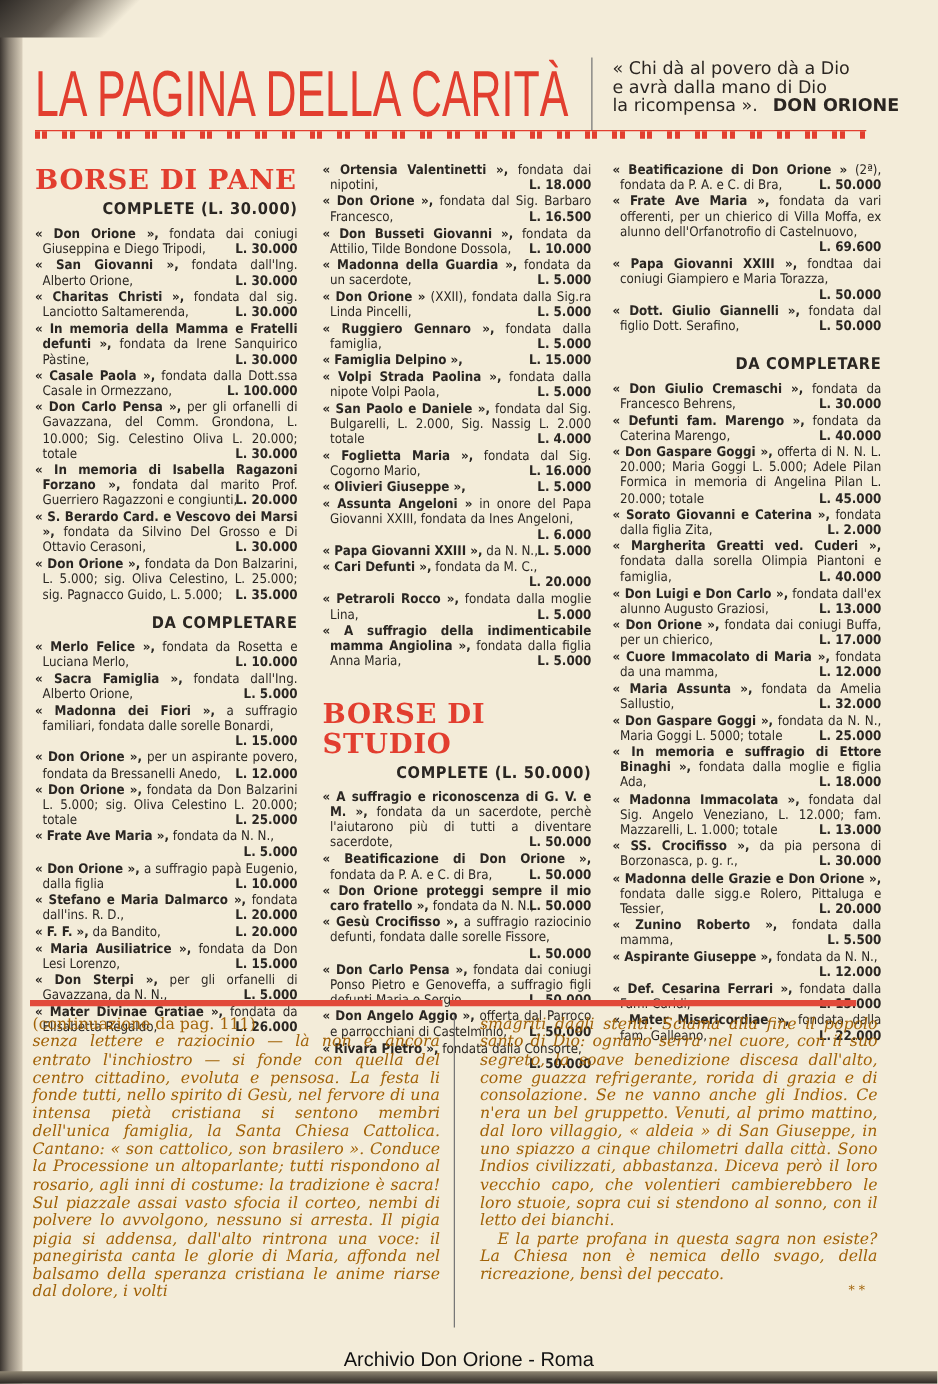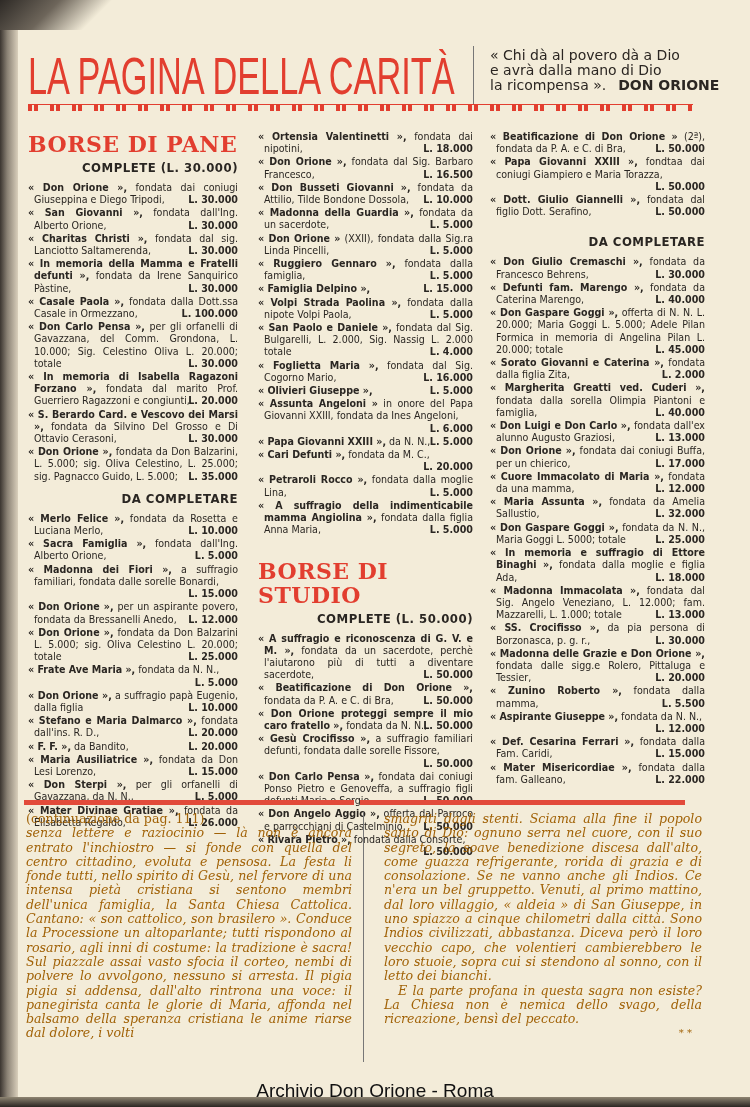--- a/index.html
+++ b/index.html
@@ -85,21 +85,21 @@
     }
     .art-left { left: 26px; width: 326px; }
     .art-right { left: 384px; width: 318px; }
     .art-divider { position: absolute; left: 363px; top: 812px; width: 1px; height: 250px; background: #777; }
     .cont-note { font-style: normal; font-family: "DejaVu Serif", serif; }
     .article p { margin: 0; }
     .article .indent { text-indent: 14px; }
     .stars { text-align: right; font-style: normal; font-size: 10px; padding-right: 10px; }
     .watermark {
       position: absolute; left: 0; width: 750px; top: 1080px; text-align: center;
-      font-family: "Liberation Sans", sans-serif; font-size: 19px; color: #111;
+      font-family: "Liberation Sans", sans-serif; font-size: 16px; color: #111;
     }
   </style>
 </head>
 <body>
 
 <div class="page-shadow-left"></div>
 <div class="page-shadow-top"></div>
 
 <div class="header">
   <div class="main-title">LA PAGINA DELLA CARITÀ</div>
@@ -163,30 +163,31 @@
       <div class="entry"><span class="name">« Petraroli Rocco »,</span><span> fondata dalla moglie Lina,</span> <span class="amount">L. 5.000</span></div>
       <div class="entry"><span class="name">« A suffragio della indimenticabile mamma Angiolina »,</span><span> fondata dalla figlia Anna Maria,</span> <span class="amount">L. 5.000</span></div>
     </div>
   <div style="height:22px"></div>
   <div class="section-title">BORSE DI STUDIO</div>
   <div class="sub-title">COMPLETE (L. 50.000)</div>
   <div>
       <div class="entry"><span class="name">« A suffragio e riconoscenza di G. V. e M. »,</span><span> fondata da un sacerdote, perchè l'aiutarono più di tutti a diventare sacerdote,</span> <span class="amount">L. 50.000</span></div>
       <div class="entry"><span class="name">« Beatificazione di Don Orione »,</span><span> fondata da P. A. e C. di Bra,</span> <span class="amount">L. 50.000</span></div>
       <div class="entry"><span class="name">« Don Orione proteggi sempre il mio caro fratello »,</span><span> fondata da N. N.,</span> <span class="amount">L. 50.000</span></div>
-      <div class="entry"><span class="name">« Gesù Crocifisso »,</span><span> a suffragio familiari defunti, fondata dalle sorelle Fissore,</span> <span class="amount">L. 50.000</span></div>
+      <div class="entry"><span class="name">« Gesù Crocifisso »,</span><span> a suffragio raziocinio defunti, fondata dalle sorelle Fissore,</span> <span class="amount">L. 50.000</span></div>
       <div class="entry"><span class="name">« Don Carlo Pensa »,</span><span> fondata dai coniugi Ponso Pietro e Genoveffa, a suffragio figli defunti Maria e Sergio,</span> <span class="amount">L. 50.000</span></div>
       <div class="entry"><span class="name">« Don Angelo Aggio »,</span><span> offerta dal Parroco e parrocchiani di Castelminio,</span> <span class="amount">L. 50.000</span></div>
       <div class="entry"><span class="name">« Rivara Pietro »,</span><span> fondata dalla Consorte,</span> <span class="amount">L. 50.000</span></div>
     </div>
 </div>
 
 <div class="col col3">
   <div>
       <div class="entry"><span class="name">« Beatificazione di Don Orione »</span><span> (2ª), fondata da P. A. e C. di Bra,</span> <span class="amount">L. 50.000</span></div>
+      <div class="entry"><span class="name">« Frate Ave Maria »,</span><span> fondata da vari offerenti, per un chierico di Villa Moffa, ex alunno dell'Orfanotrofio di Castelnuovo,</span> <span class="amount">L. 69.600</span></div>
       <div class="entry"><span class="name">« Papa Giovanni XXIII »,</span><span> fondtaa dai coniugi Giampiero e Maria Torazza,</span> <span class="amount">L. 50.000</span></div>
       <div class="entry"><span class="name">« Dott. Giulio Giannelli »,</span><span> fondata dal figlio Dott. Serafino,</span> <span class="amount">L. 50.000</span></div>
     </div>
   <div style="height:14px"></div>
   <div class="sub-title">DA COMPLETARE</div>
   <div>
       <div class="entry"><span class="name">« Don Giulio Cremaschi »,</span><span> fondata da Francesco Behrens,</span> <span class="amount">L. 30.000</span></div>
       <div class="entry"><span class="name">« Defunti fam. Marengo »,</span><span> fondata da Caterina Marengo,</span> <span class="amount">L. 40.000</span></div>
       <div class="entry"><span class="name">« Don Gaspare Goggi »,</span><span> offerta di N. N. L. 20.000; Maria Goggi L. 5.000; Adele Pilan Formica in memoria di Angelina Pilan L. 20.000; totale</span> <span class="amount">L. 45.000</span></div>
       <div class="entry"><span class="name">« Sorato Giovanni e Caterina »,</span><span> fondata dalla figlia Zita,</span> <span class="amount">L. 2.000</span></div>

